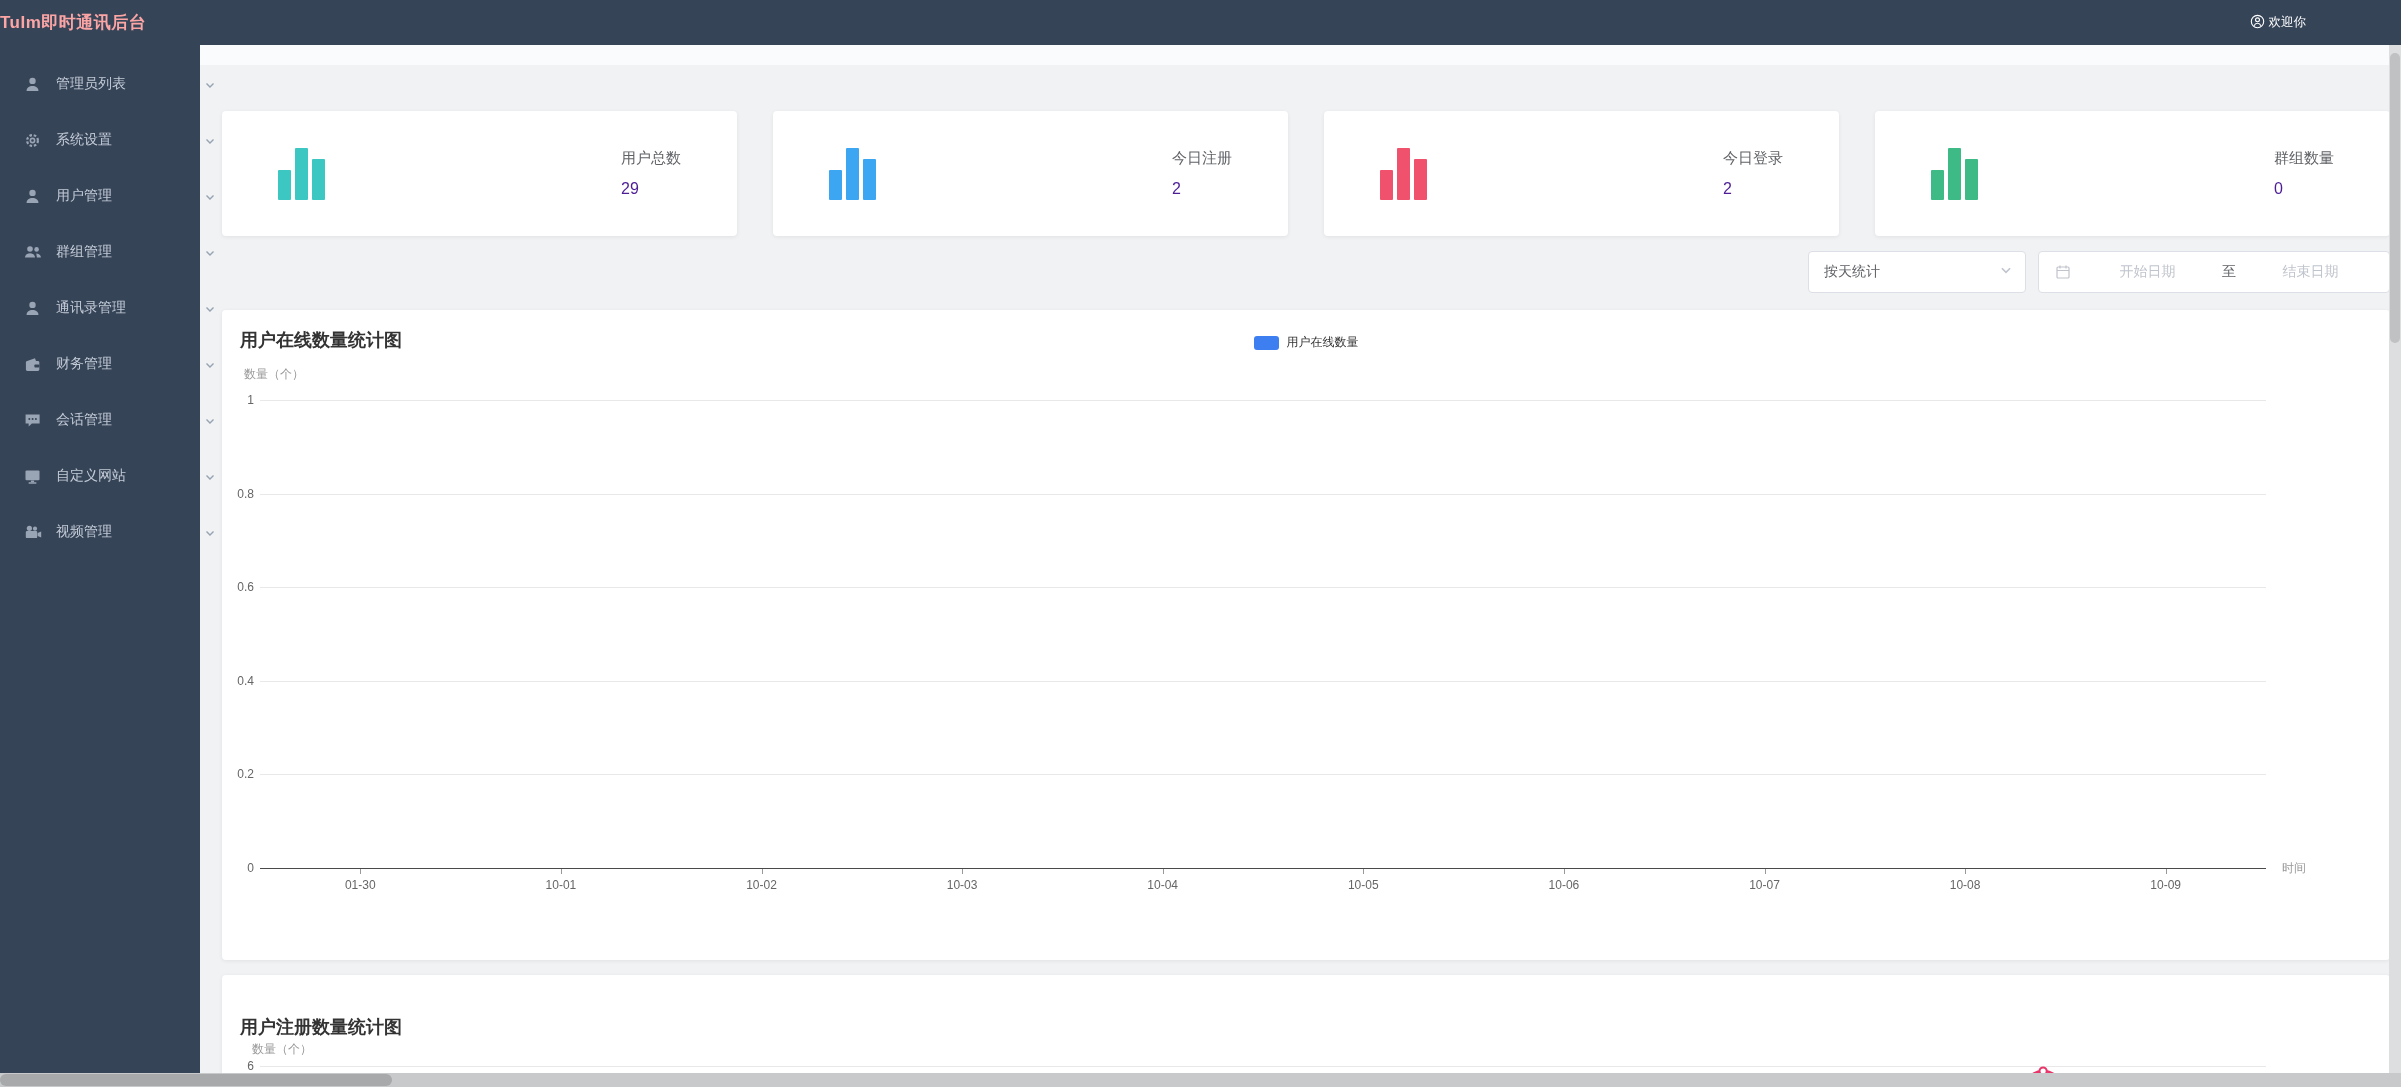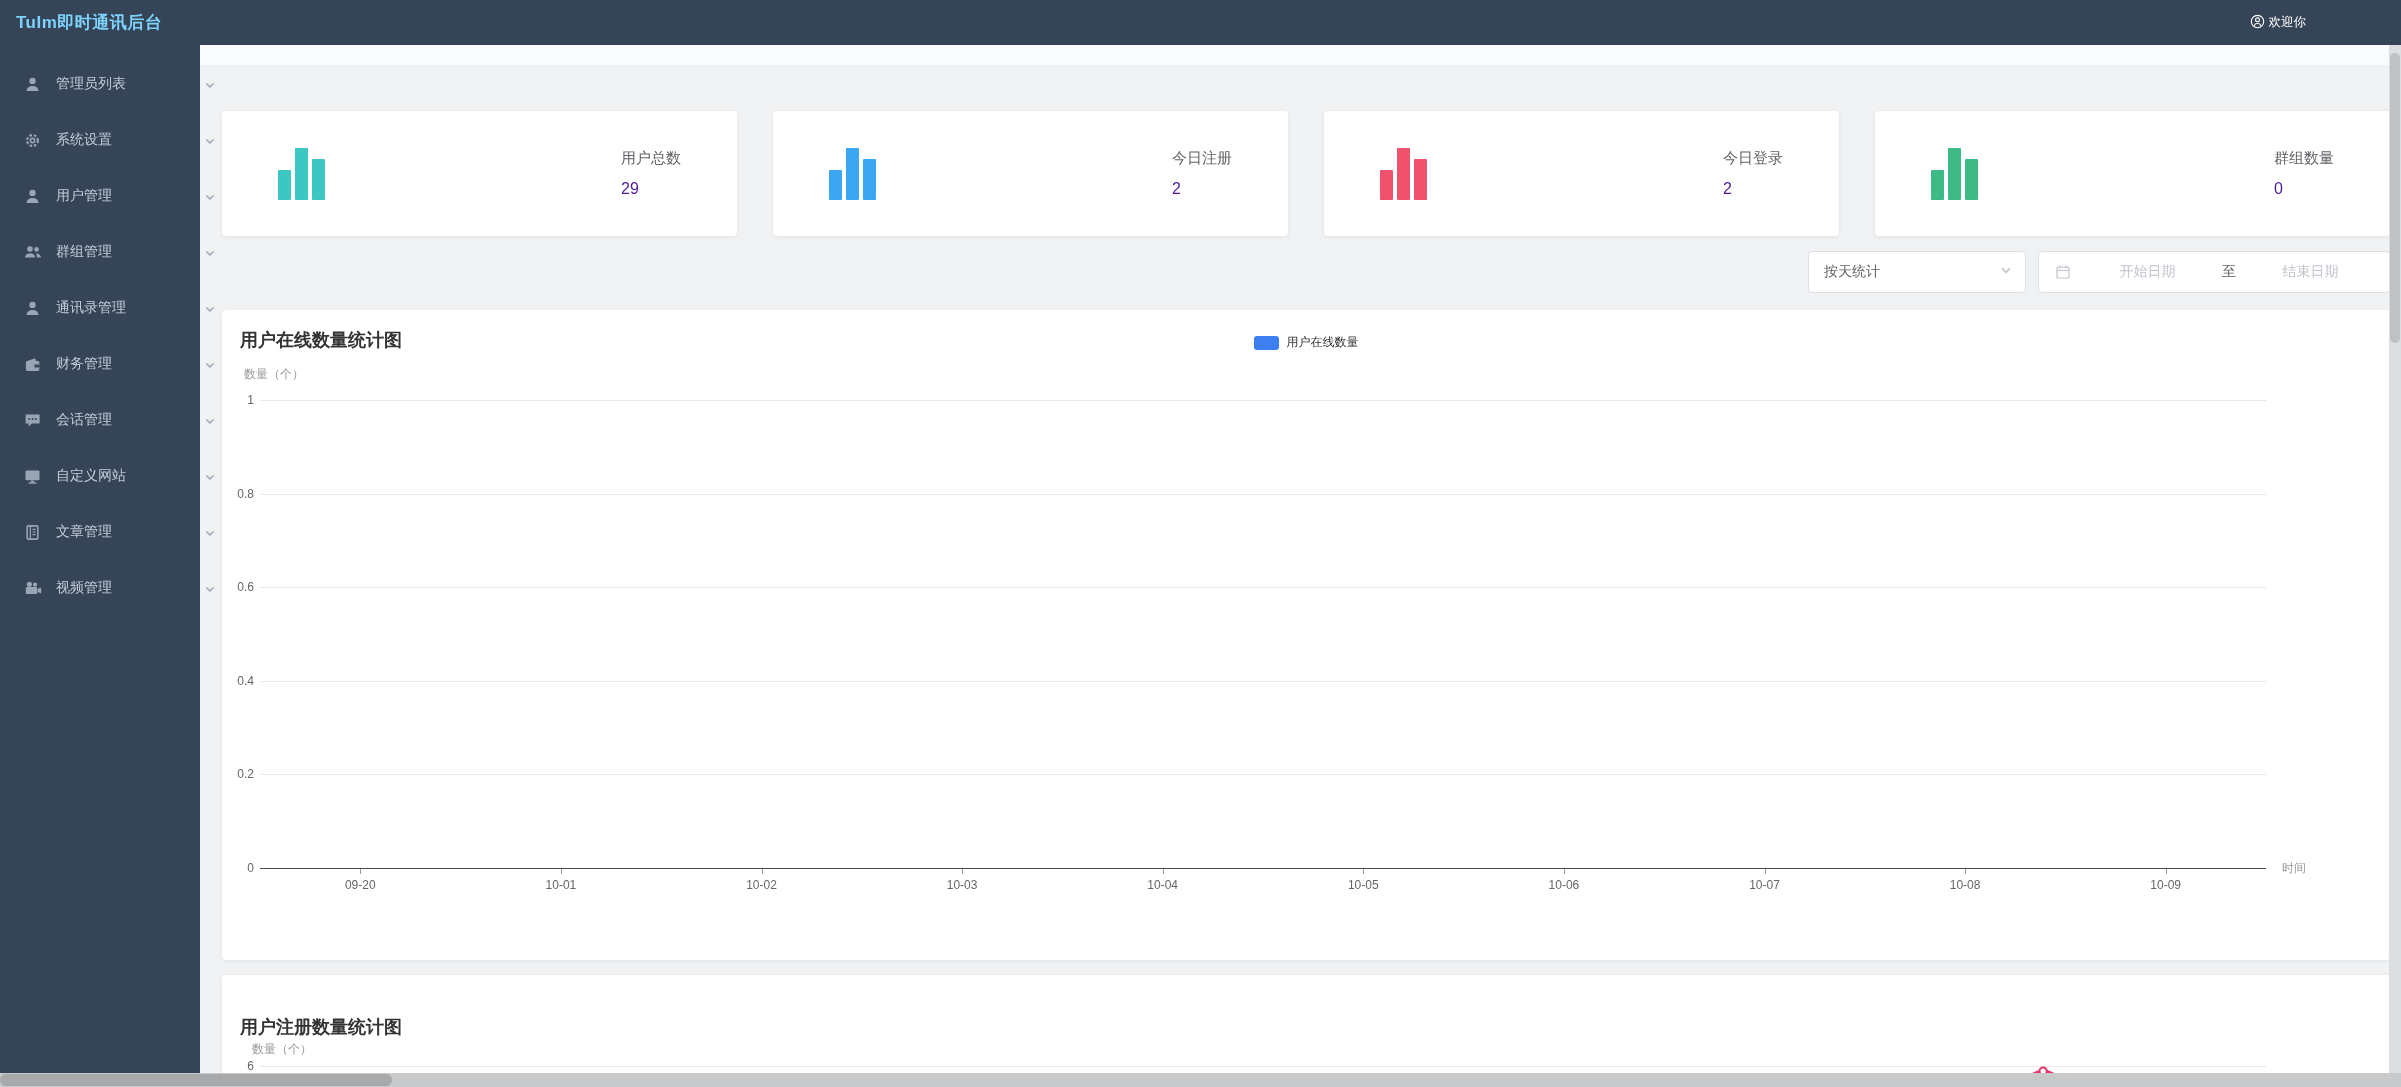--- a/index.html
+++ b/index.html
@@ -1,21 +1,21 @@
 <!DOCTYPE html>
 <html><head>
 <meta charset="utf-8">
 <style>
   * { margin:0; padding:0; box-sizing:border-box; }
   html,body { width:2401px; height:1087px; overflow:hidden; }
   body { font-family:"Liberation Sans","DejaVu Sans",sans-serif; background:#f1f2f4; position:relative; }
 
   
   .topbar { position:absolute; left:0; top:0; width:2401px; height:45px; background:#364458; z-index:30; display:flex; align-items:center; }
-  .topbar .app-title { color:#7dd3fc; font-size:17px; font-weight:bold; margin-left:16px; letter-spacing:.5px; }
+  .topbar .app-title { color:#fca5a5; font-size:17px; font-weight:bold; letter-spacing:.5px; }
   .topbar .welcome { position:absolute; right:95px; top:0; height:45px; display:flex; align-items:center; gap:4px; color:#fff; font-size:12.5px; cursor:pointer; }
 
   
   .sidebar { position:absolute; left:0; top:0; width:200px; height:1087px; background:#364458; z-index:20; }
   .side-menu { position:absolute; top:56px; left:0; width:236px; }
   .side-item { height:56px; display:flex; align-items:center; padding:0 20px 0 24px; color:#c3cbd6; font-size:14px; cursor:pointer; }
   .side-item .s-icon { width:18px; height:18px; margin-right:14px; flex:0 0 auto; display:flex; align-items:center; }
   .side-item .s-label { flex:1 1 auto; }
   .side-item .s-chev { width:12px; height:12px; opacity:.85; }
 
@@ -179,33 +179,20 @@
             <rect x="4.2" y="13.5" width="7.6" height="1.3" rx=".6"></rect>
           </svg>
         </span>
         <span class="s-label">自定义网站</span>
         <span class="s-chev"><svg width="12" height="12" viewBox="0 0 12 12" fill="none" stroke="#8794a6" stroke-width="1.4">
             <path d="M2.5 4.5 6 8l3.5-3.5"></path>
           </svg></span>
       </div>
       <div class="side-item">
         <span class="s-icon">
-          <svg width="17" height="17" viewBox="0 0 16 16" fill="none" stroke="#99a4b4">
-            <rect x="3" y="1.8" width="10" height="12.4" rx="1" stroke-width="1.5"></rect>
-            <path d="M6 1.8v12.4" stroke-width="1.2"></path>
-            <path d="M8 5h3M8 7.5h3M8 10h3" stroke-width="1.1"></path>
-          </svg>
-        </span>
-        <span class="s-label">文章管理</span>
-        <span class="s-chev"><svg width="12" height="12" viewBox="0 0 12 12" fill="none" stroke="#8794a6" stroke-width="1.4">
-            <path d="M2.5 4.5 6 8l3.5-3.5"></path>
-          </svg></span>
-      </div>
-      <div class="side-item">
-        <span class="s-icon">
           <svg width="19" height="17" viewBox="0 0 18 16" fill="#99a4b4">
             <circle cx="5.4" cy="3.8" r="2.6"></circle>
             <circle cx="11" cy="4.2" r="2.1"></circle>
             <rect x="1.8" y="6.4" width="11.4" height="7.2" rx="1.2"></rect>
             <path d="M13.6 8.6 17.2 7v6l-3.6-1.6z"></path>
           </svg>
         </span>
         <span class="s-label">视频管理</span>
         <span class="s-chev"><svg width="12" height="12" viewBox="0 0 12 12" fill="none" stroke="#8794a6" stroke-width="1.4">
             <path d="M2.5 4.5 6 8l3.5-3.5"></path>
@@ -308,21 +295,21 @@
         <div class="ytick-label" style="left: 0px; top: 464.4px;">0.2</div>
         <div class="gridline" style="left: 38px; top: 370.8px; width: 2006px;"></div>
         <div class="ytick-label" style="left: 0px; top: 370.8px;">0.4</div>
         <div class="gridline" style="left: 38px; top: 277.2px; width: 2006px;"></div>
         <div class="ytick-label" style="left: 0px; top: 277.2px;">0.6</div>
         <div class="gridline" style="left: 38px; top: 183.6px; width: 2006px;"></div>
         <div class="ytick-label" style="left: 0px; top: 183.6px;">0.8</div>
         <div class="gridline" style="left: 38px; top: 90px; width: 2006px;"></div>
         <div class="ytick-label" style="left: 0px; top: 90px;">1</div>
         <div class="xtick-mark" style="left: 138.3px; top: 559px;"></div>
-        <div class="xtick-label" style="left: 138.3px; top: 568px;">09-20</div>
+        <div class="xtick-label" style="left: 138.3px; top: 568px;">01-30</div>
         <div class="xtick-mark" style="left: 338.9px; top: 559px;"></div>
         <div class="xtick-label" style="left: 338.9px; top: 568px;">10-01</div>
         <div class="xtick-mark" style="left: 539.5px; top: 559px;"></div>
         <div class="xtick-label" style="left: 539.5px; top: 568px;">10-02</div>
         <div class="xtick-mark" style="left: 740.1px; top: 559px;"></div>
         <div class="xtick-label" style="left: 740.1px; top: 568px;">10-03</div>
         <div class="xtick-mark" style="left: 940.7px; top: 559px;"></div>
         <div class="xtick-label" style="left: 940.7px; top: 568px;">10-04</div>
         <div class="xtick-mark" style="left: 1141.3px; top: 559px;"></div>
         <div class="xtick-label" style="left: 1141.3px; top: 568px;">10-05</div>

